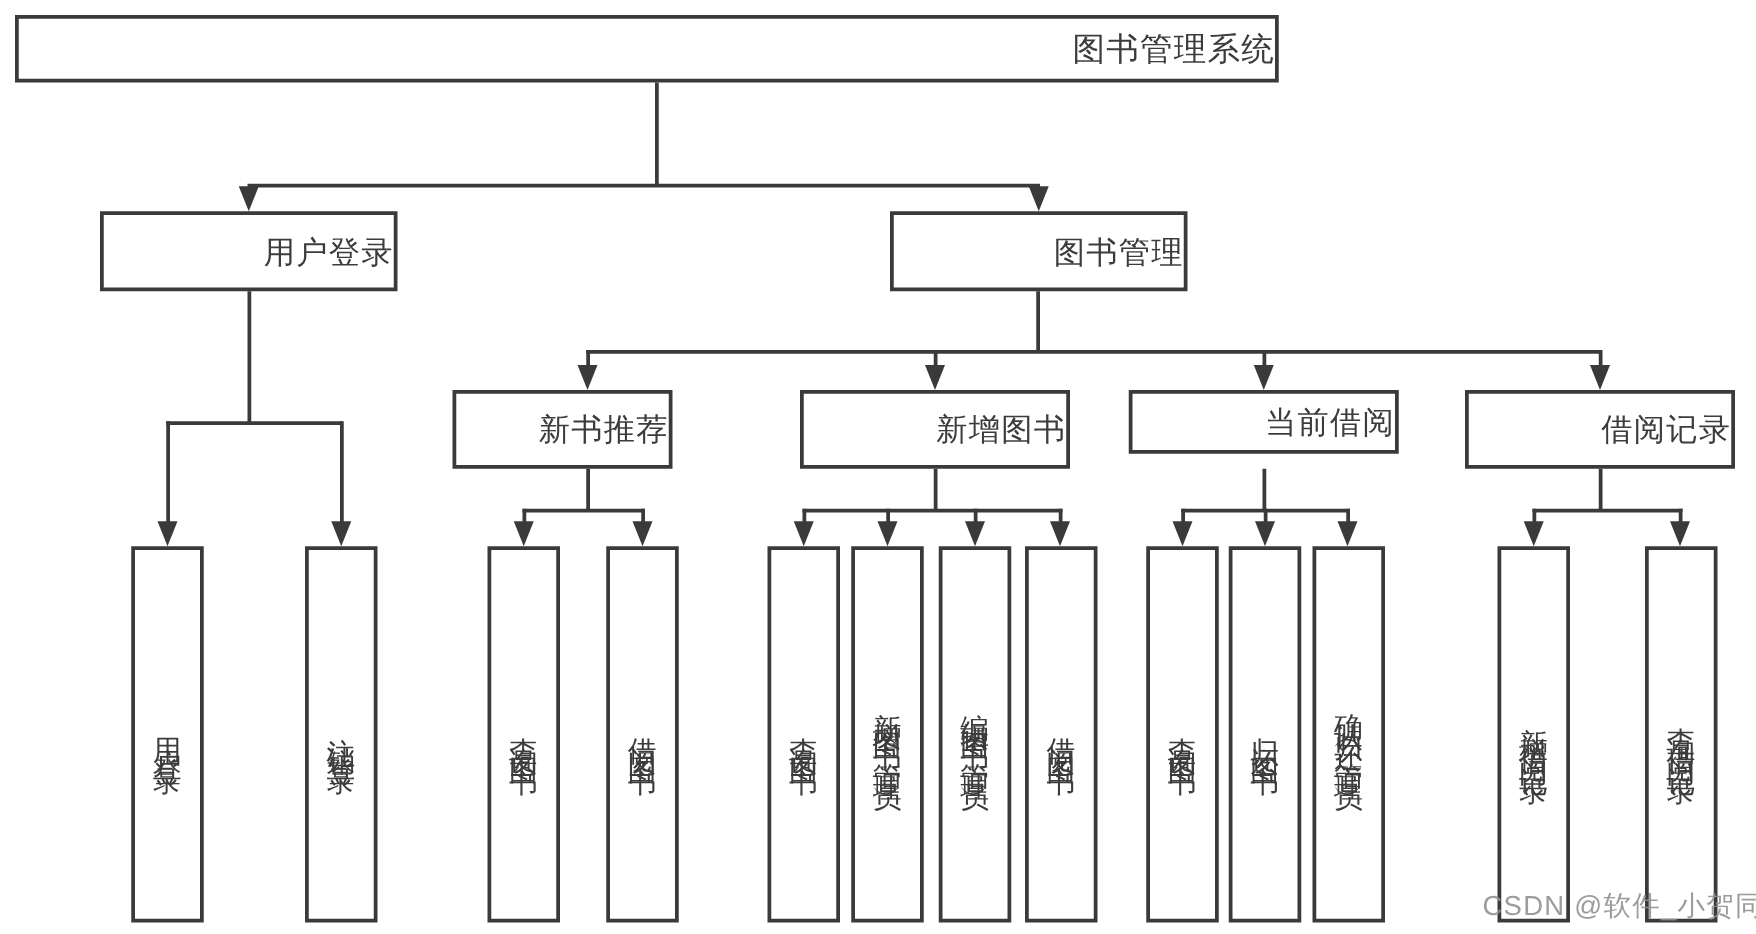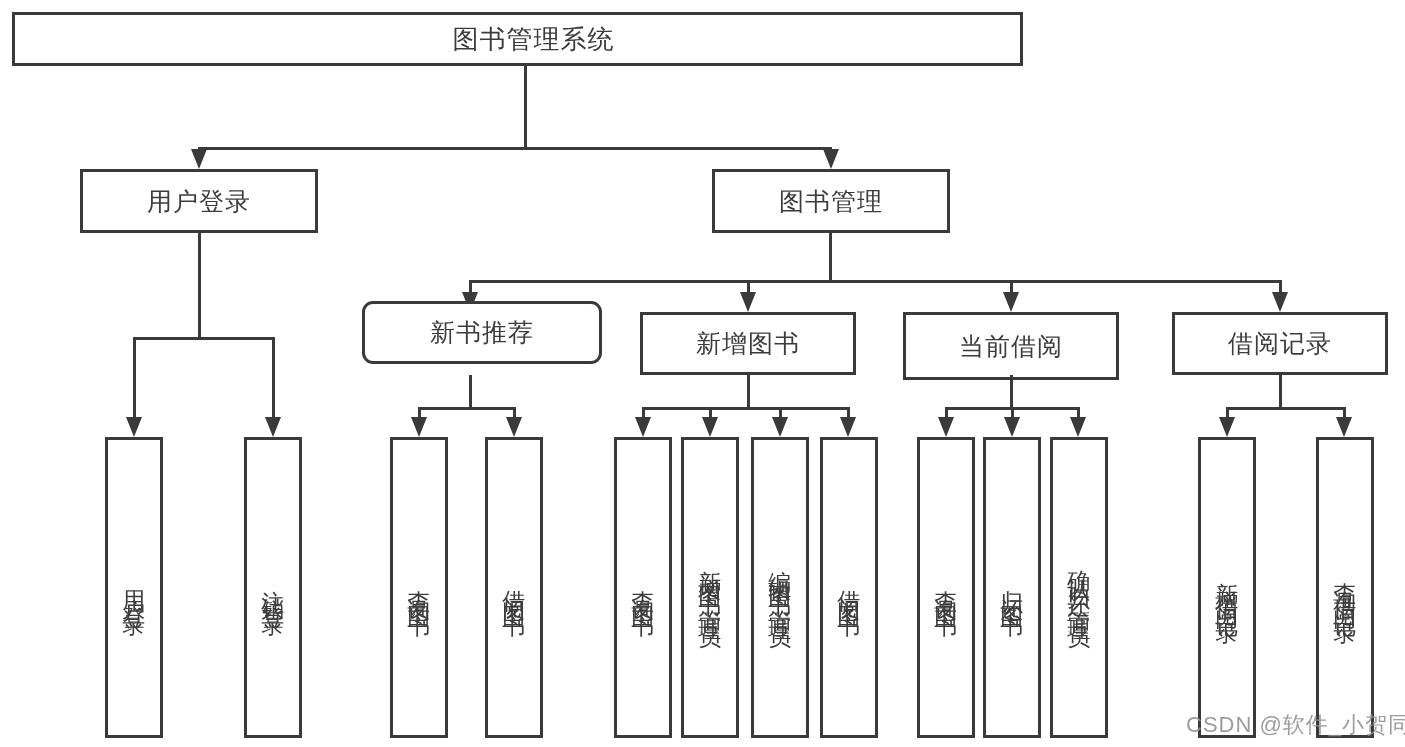--- a/index.html
+++ b/index.html
@@ -17,21 +17,21 @@
   }
   .box{
     position:absolute;
     box-sizing:border-box;
     border:3px solid var(--line);
     background:#ffffff;
     display:flex;
     align-items:center;
     justify-content:center;
   }
-  .hbox{font-size:25px;letter-spacing:1px;}
+  .hbox{font-size:25px;letter-spacing:1px;justify-content:flex-end;}
   .rootbox{font-size:26px;padding-left:32px;}
   .leaf{width:58px;height:301px;top:437px;}
   .vtext{
     writing-mode:vertical-lr;
     text-orientation:mixed;
     font-size:23px;
     letter-spacing:8px;
     line-height:1.15;
     white-space:nowrap;
   }
@@ -84,27 +84,27 @@
   <div class="hline" style="left:469px;top:280px;width:812px;"></div>
   <div class="vline" style="left:469px;top:280px;height:14px;"></div>
   <div class="vline" style="left:747px;top:280px;height:14px;"></div>
   <div class="vline" style="left:1010px;top:280px;height:14px;"></div>
   <div class="vline" style="left:1279px;top:280px;height:14px;"></div>
   <div class="arrow" style="left:462px;top:292px;"></div>
   <div class="arrow" style="left:740px;top:292px;"></div>
   <div class="arrow" style="left:1003px;top:292px;"></div>
   <div class="arrow" style="left:1272px;top:292px;"></div>
 
-  <div class="box hbox" style="left:362px;top:301px;width:240px;height:63px;border-radius:11px;">
+  <div class="box hbox" style="left:362px;top:312px;width:176px;height:63px;">
     <span>新书推荐</span>
   </div>
   <div class="box hbox" style="left:640px;top:312px;width:216px;height:63px;">
     <span>新增图书</span>
   </div>
-  <div class="box hbox" style="left:903px;top:312px;width:216px;height:68px;">
+  <div class="box hbox" style="left:903px;top:312px;width:216px;height:51px;">
     <span>当前借阅</span>
   </div>
   <div class="box hbox" style="left:1172px;top:312px;width:216px;height:63px;">
     <span>借阅记录</span>
   </div>
 
   <div class="vline" style="left:469px;top:375px;height:34px;"></div>
   <div class="hline" style="left:418px;top:407px;width:98px;"></div>
   <div class="vline" style="left:418px;top:407px;height:12px;"></div>
   <div class="vline" style="left:513px;top:407px;height:12px;"></div>

